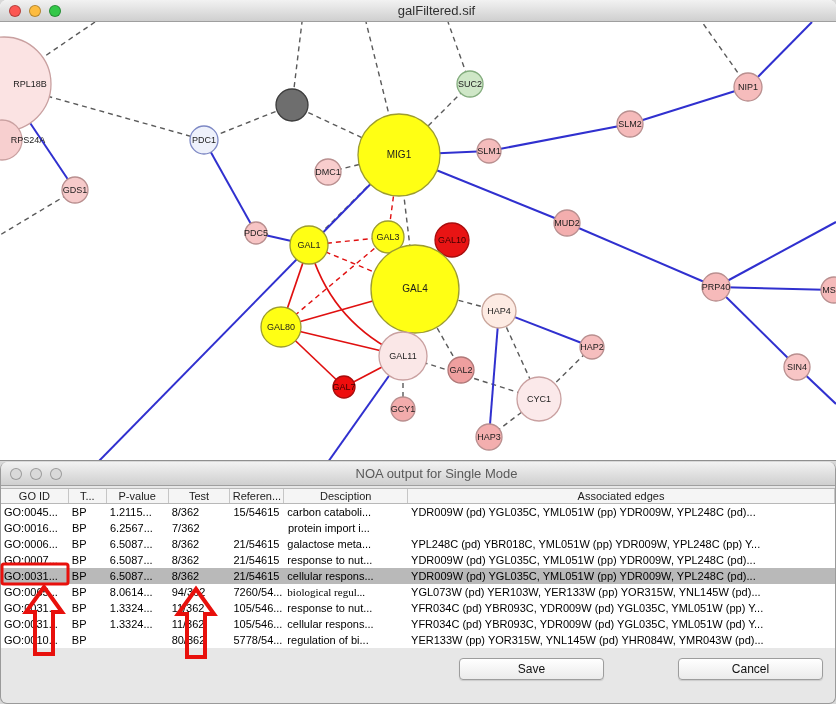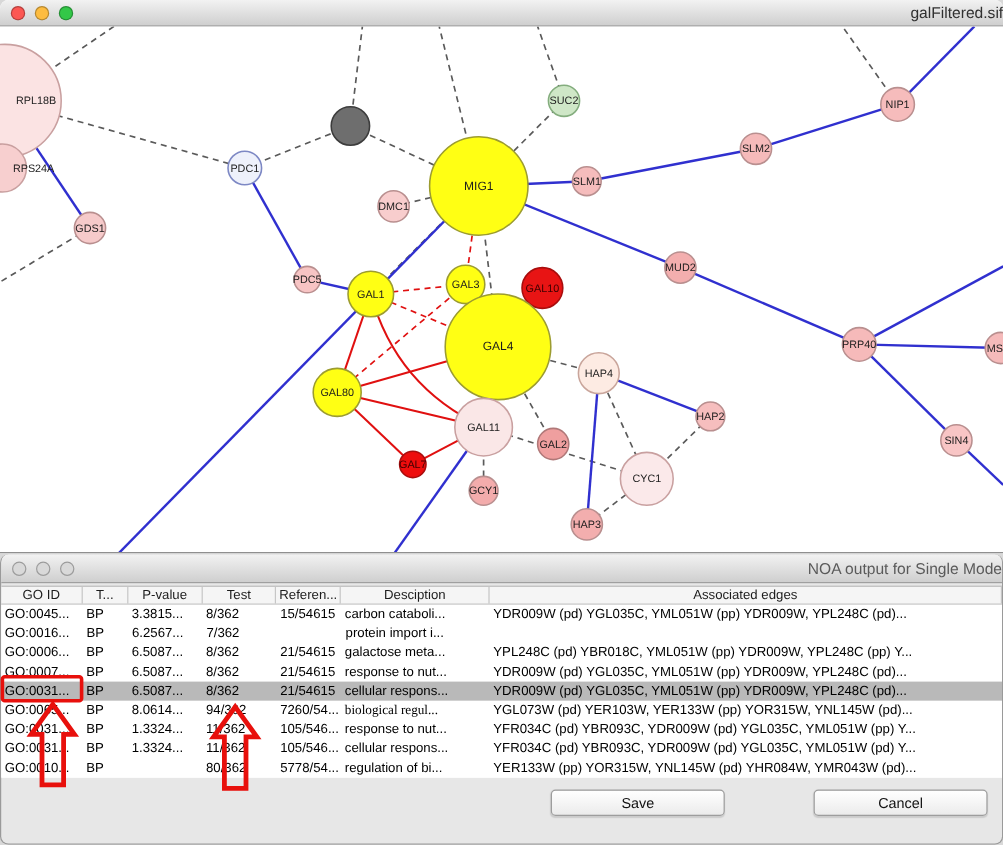--- a/index.html
+++ b/index.html
@@ -8,21 +8,21 @@
 
   .window { position:absolute; left:0; width:836px; overflow:hidden; }
   .graph-window { top:0; height:461px; background:#fff; border-radius:7px 7px 0 0;
                   border-bottom:1px solid #8f8f8f; }
   .noa-window  { top:462px; height:242px; background:#e7e7e7; border-radius:7px 7px 7px 7px;
                  border:1px solid #9a9a9a; border-top:none; }
 
   .titlebar { position:relative; width:100%;
               background:linear-gradient(#f2f2f2,#cfcfcf);
               border-bottom:1px solid #9f9f9f;
-              display:flex; align-items:center; justify-content:flex-end;padding-left:37px; }
+              display:flex; align-items:center; justify-content:center;padding-left:37px; }
   .graph-window .titlebar { height:22px; }
   .noa-window  .titlebar { height:24px; }
   .win-title { font-size:13px; color:#303030; }
   .noa-window .win-title { color:#5a5a5a; }
 
   .lights { position:absolute; left:9px; top:0; height:100%;
             display:flex; align-items:center; gap:8px; }
   .light { width:12px; height:12px; border-radius:50%;
            border:1px solid rgba(0,0,0,.28); background:#d9d9d9; }
 
@@ -250,21 +250,21 @@
       <div class="th" style="width: 62px;">P-value</div>
       <div class="th" style="width: 62px;">Test</div>
       <div class="th" style="width: 54px;">Referen...</div>
       <div class="th" style="width: 124px;">Desciption</div>
       <div class="th" style="width: 428px;">Associated edges</div>
     </div>
   <div class="table-body" id="table-body">
       <div class="tr">
         <div class="td" style="width: 68px;">GO:0045...</div>
         <div class="td" style="width: 38px;">BP</div>
-        <div class="td" style="width: 62px;">3.3815...</div>
+        <div class="td" style="width: 62px;">1.2115...</div>
         <div class="td" style="width: 62px;">8/362</div>
         <div class="td" style="width: 54px;">15/54615</div>
         <div class="td" style="width: 124px;">carbon cataboli...</div>
         <div class="td" style="width: 428px;">YDR009W (pd) YGL035C, YML051W (pp) YDR009W, YPL248C (pd)...</div>
       </div>
       <div class="tr">
         <div class="td" style="width: 68px;">GO:0016...</div>
         <div class="td" style="width: 38px;">BP</div>
         <div class="td" style="width: 62px;">6.2567...</div>
         <div class="td" style="width: 62px;">7/362</div>

